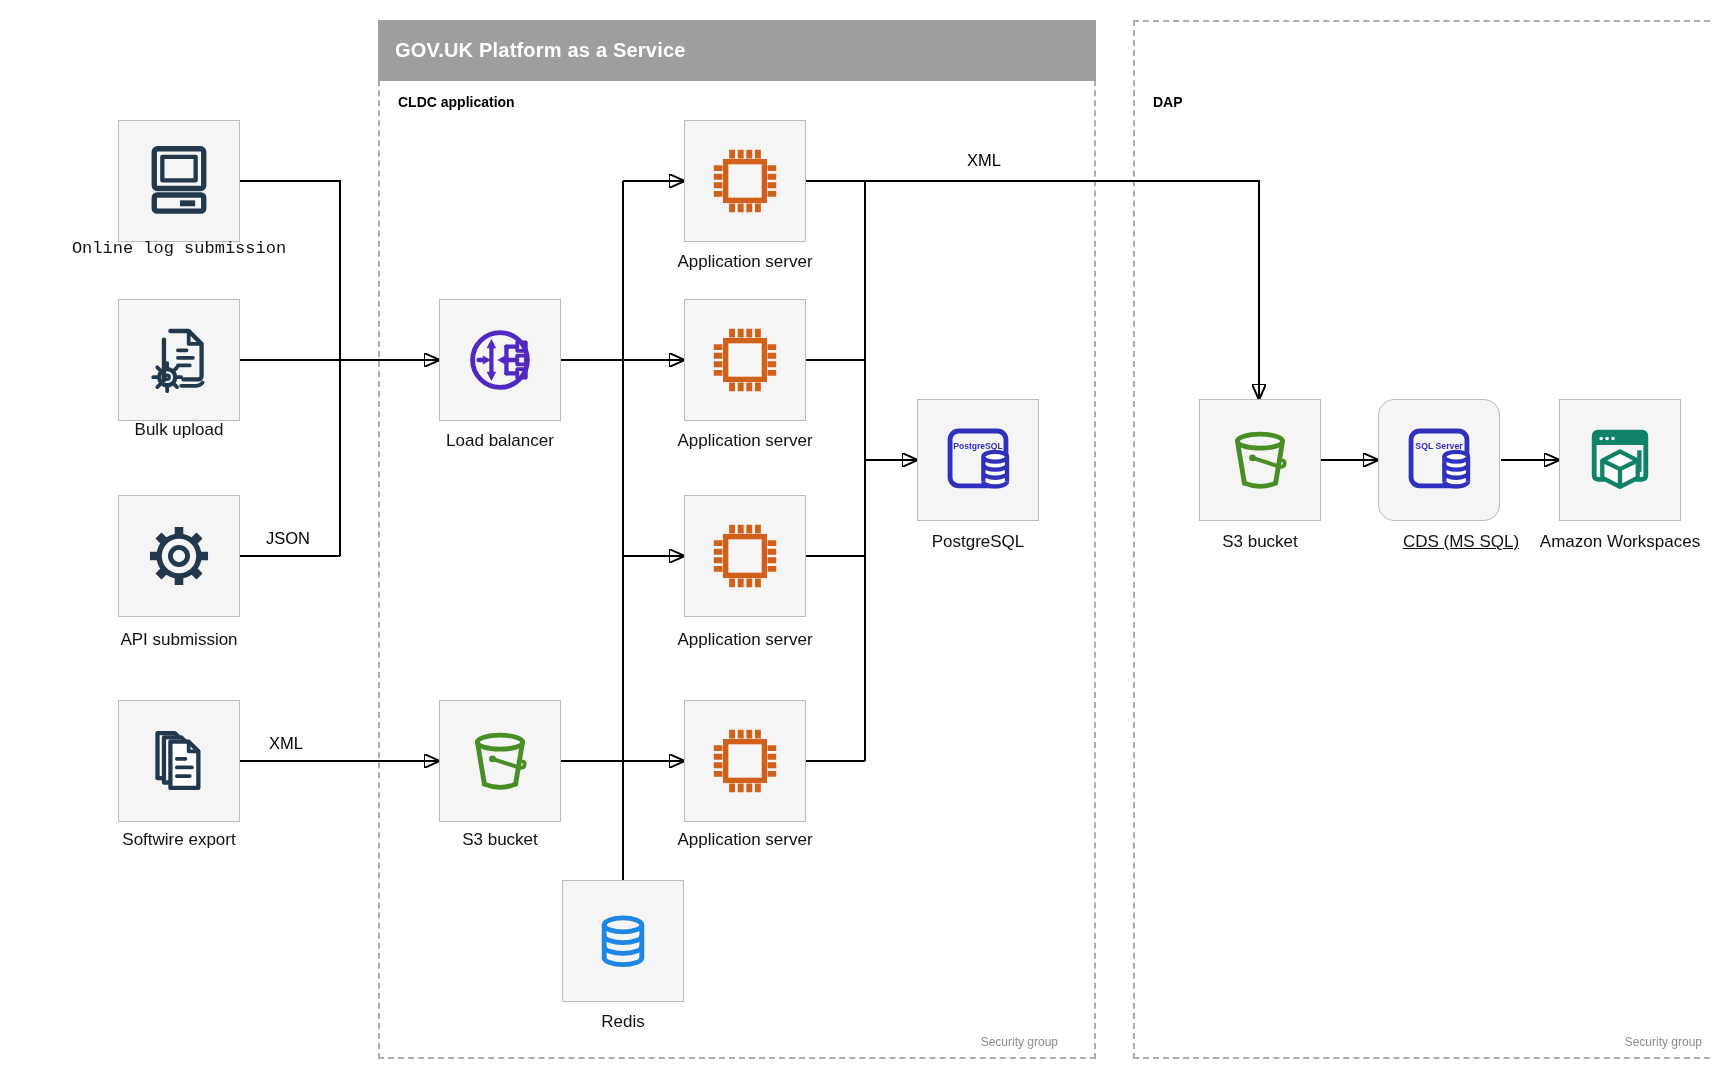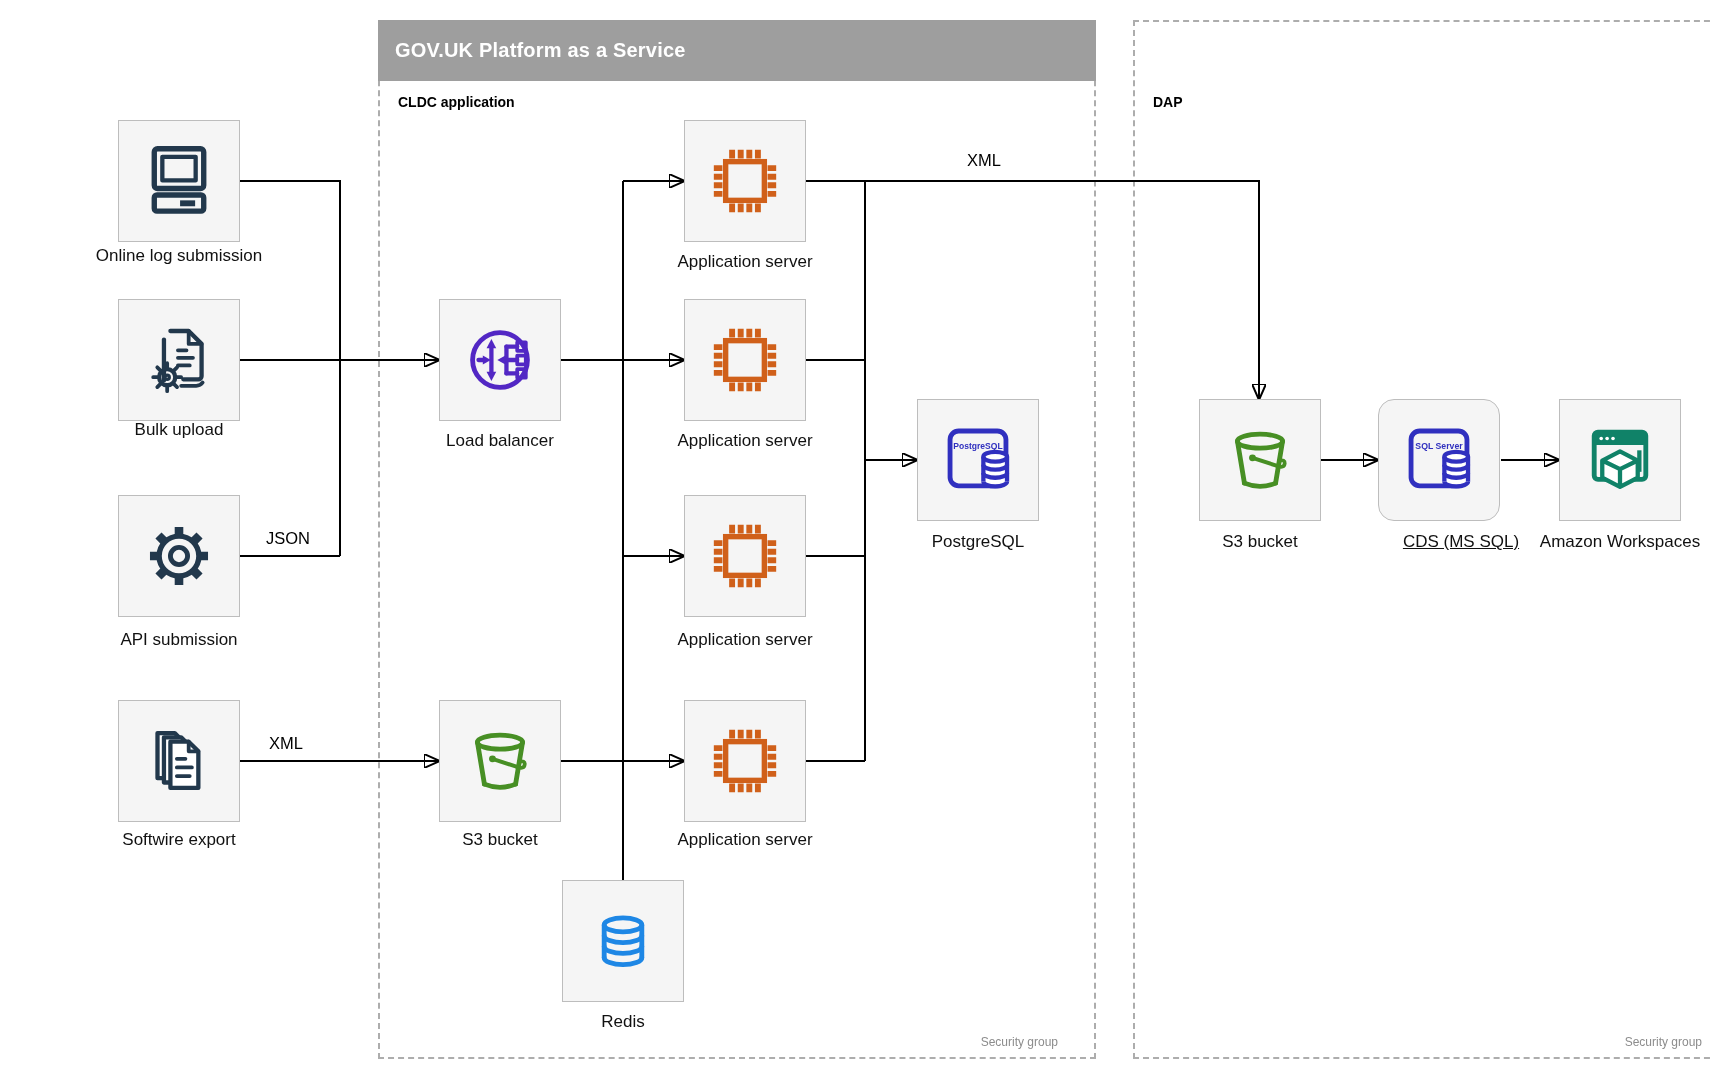--- a/index.html
+++ b/index.html
@@ -90,21 +90,21 @@
   <div class="node" style="left:70px;top:120px;">
     <svg width="86" height="86" viewBox="0 0 80 80">
       <g class="sk-navy" fill="none" stroke-linejoin="round" stroke-linecap="round">
         <rect x="17" y="10" width="46" height="37" rx="3" stroke-width="5"></rect>
         <rect x="24.5" y="17.5" width="31" height="22" stroke-width="4"></rect>
         <rect x="17" y="53" width="46" height="15" rx="2.5" stroke-width="5"></rect>
         <rect x="41" y="58" width="14" height="5.5" class="fl-navy" stroke="none"></rect>
       </g>
     </svg>
   </div>
-  <div class="node-label" style="left:131px;top:256px;">Online log submission</div>
+  <div class="node-label" style="left:131px;top:248px;font-family:Liberation Mono, monospace;">Online log submission</div>
 
   <div class="node" style="left:70px;top:299px;">
     <svg width="86" height="86" viewBox="0 0 80 80">
       <g class="sk-navy" fill="none" stroke-linecap="round" stroke-linejoin="round" stroke-width="4">
         <path d="M26,21 V59"></path>
         <path d="M32,13 H49 L61,25 V55 a3,3 0 0 1 -3,3 H44"></path>
         <path d="M49,13 V25 H61" stroke-width="3.5"></path>
         <path d="M39,31 H47 M39,38 H53 M39,45 H50" stroke-width="3.5"></path>
         <path d="M42,64 H56 q4,0 6,-3" stroke-width="3.5"></path>
         <circle cx="29" cy="56" r="7.5"></circle>

